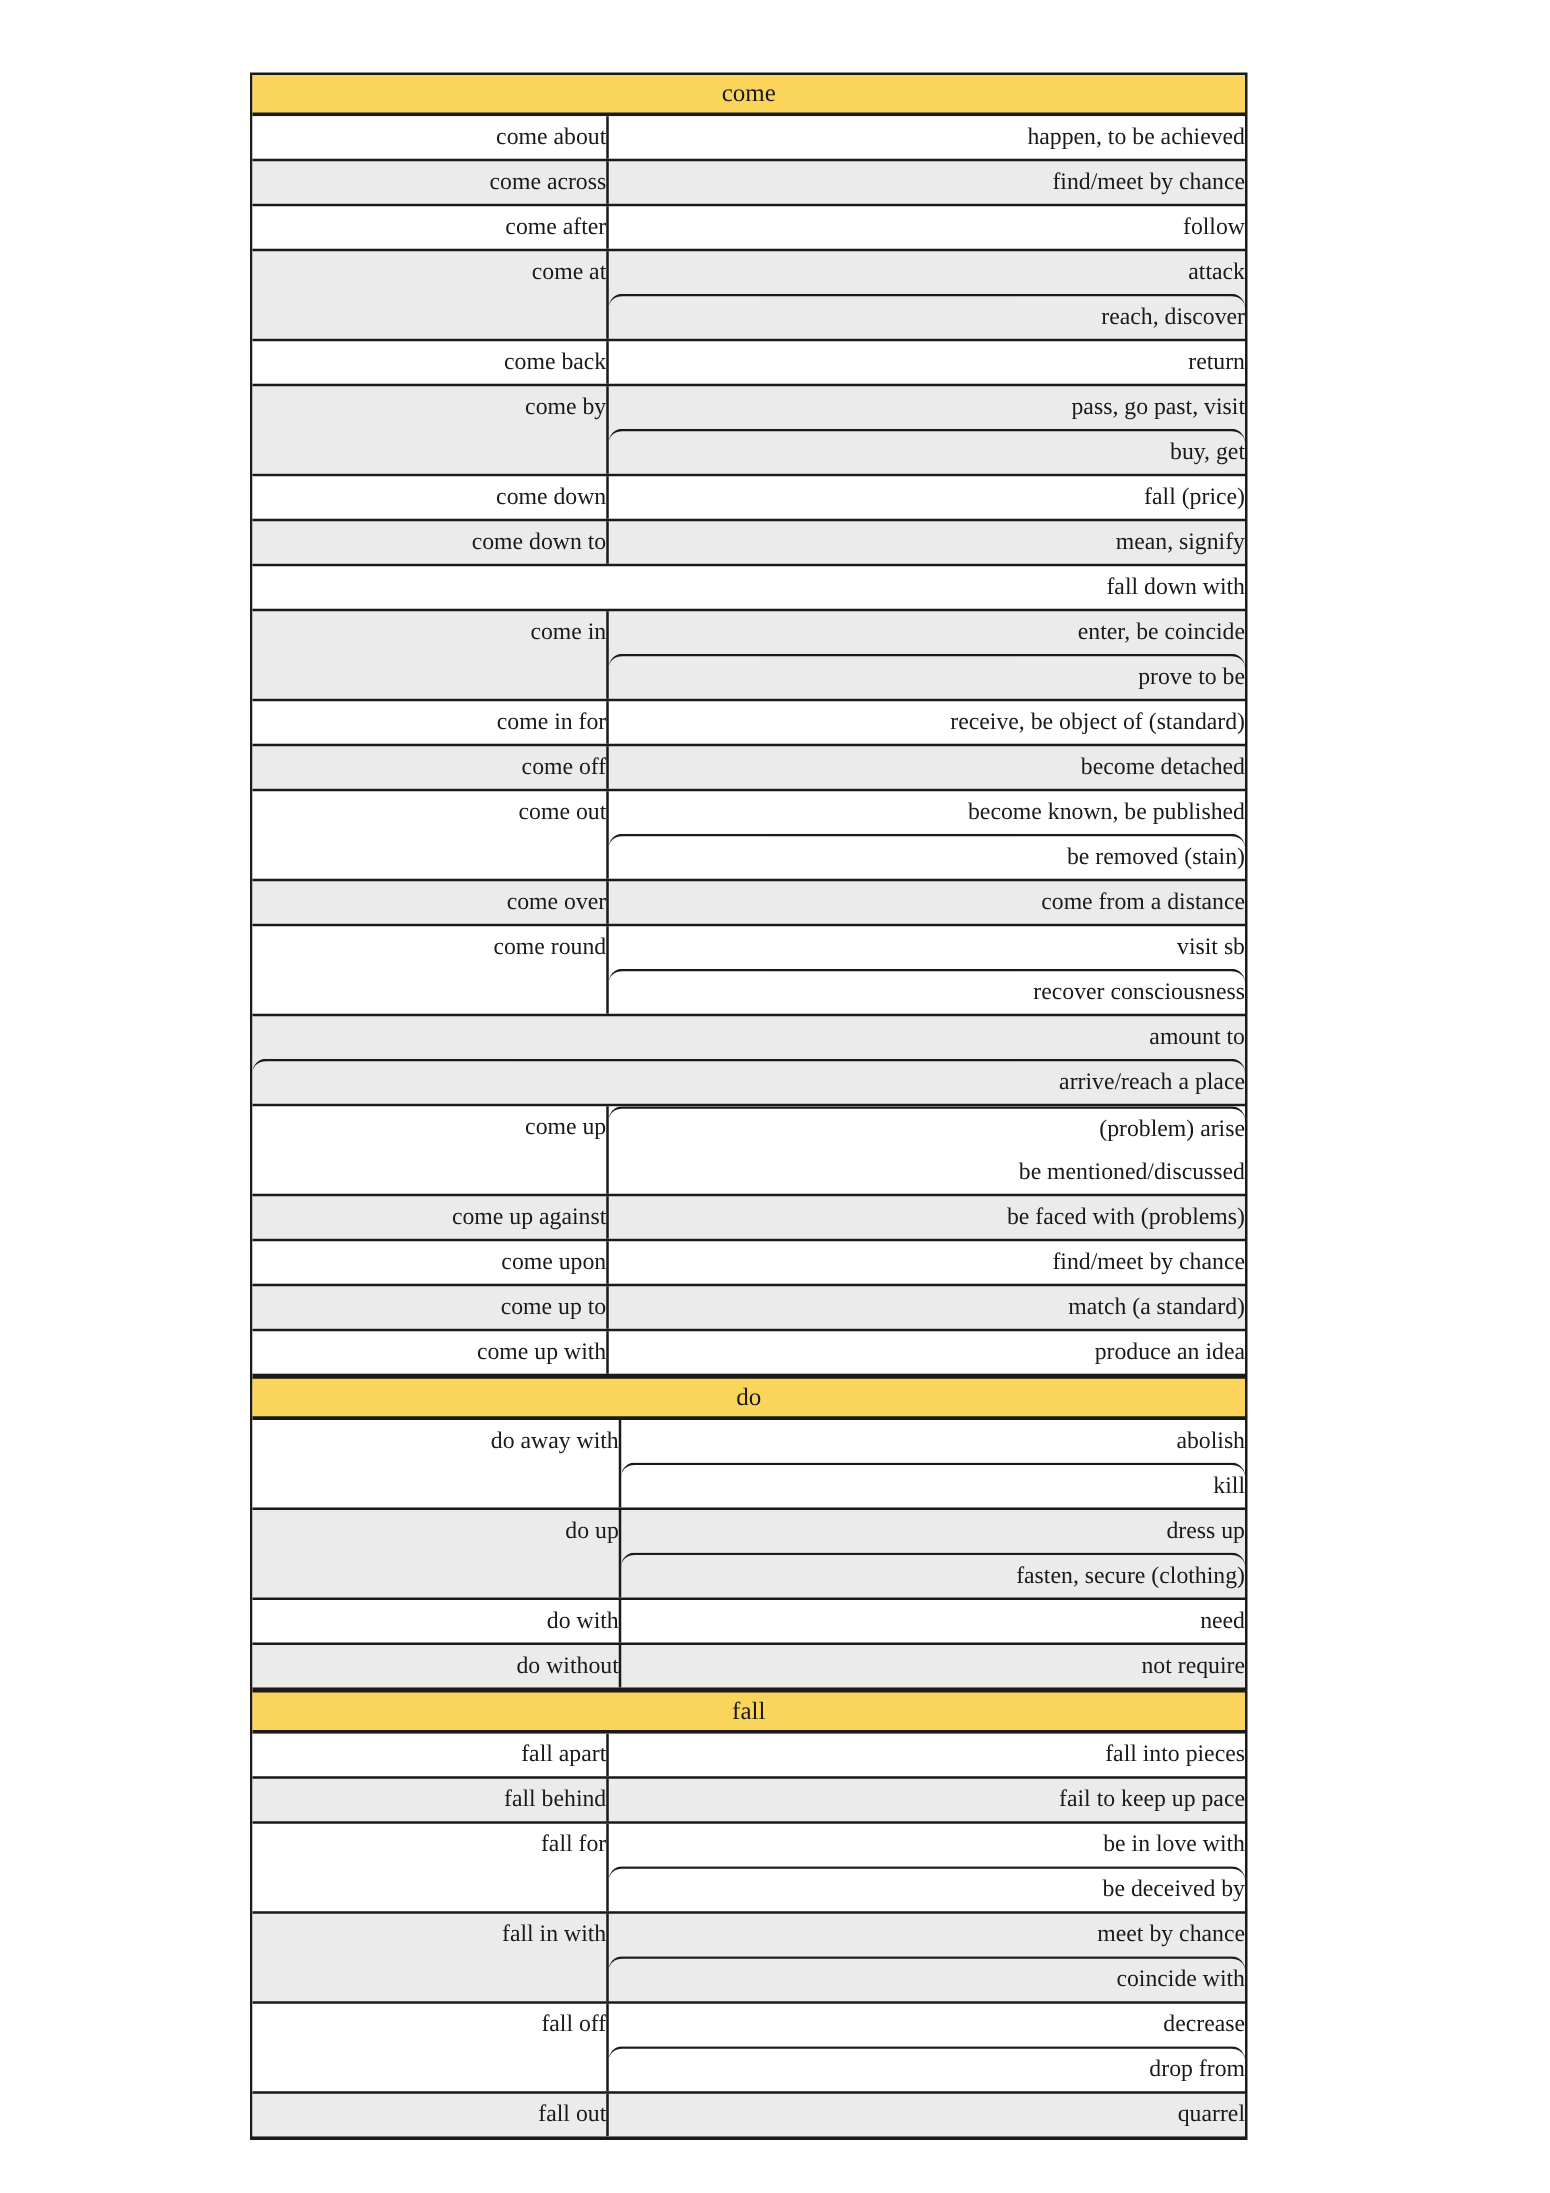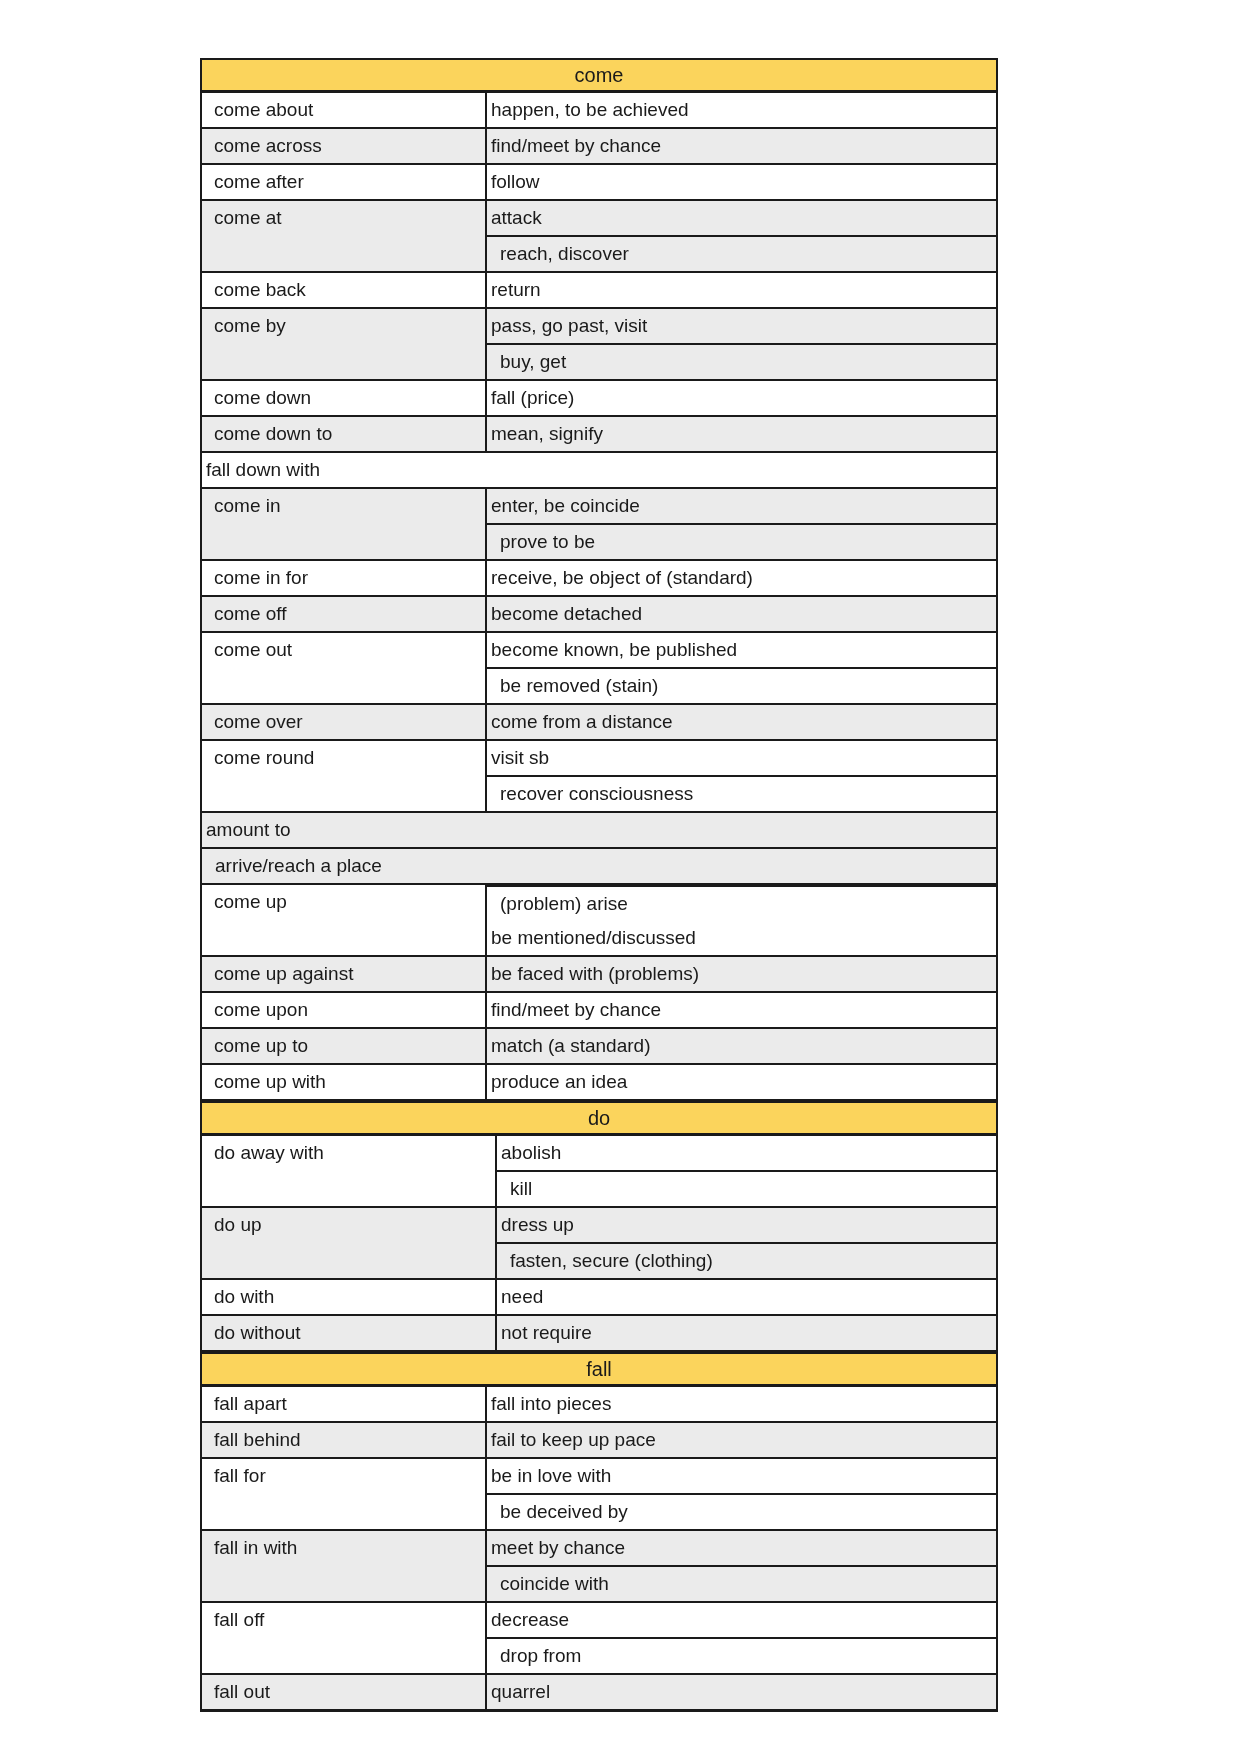--- a/index.html
+++ b/index.html
@@ -1,21 +1,21 @@
 <!DOCTYPE html>
 <html style="--header-bg: #FBD45C; --alt-bg: #EBEBEB; --border: #1A1A1A; --text: #1A1A1A;"><head>
 <meta charset="utf-8">
 <style>
   html, body { margin: 0; padding: 0; background: #ffffff; }
   .doc-page {
     position: relative;
     width: 1240px;
     height: 1754px;
     background: #ffffff;
-    font-family: Liberation Sans, sans-serif;
+    font-family: Liberation Serif, serif;
     color: var(--text, #1a1a1a);
   }
   .phrasal-table {
     position: absolute;
     left: 200px;
     top: 58px;
     width: 798px;
     box-sizing: border-box;
     border: 2px solid var(--border, #1a1a1a);
     border-bottom-width: 3px;
@@ -28,20 +28,21 @@
     font-size: 20px;
     background: var(--header-bg, #FBD45C);
     border-top: 4px solid var(--border, #1a1a1a);
     border-bottom: 3px solid var(--border, #1a1a1a);
   }
   .section:first-of-type .section-header { border-top: 0; }
   .groups .group {
     display: flex;
     border-top: 2px solid var(--border, #1a1a1a);
     background: #ffffff;
+    text-align: right;
   }
   .groups .group:first-child { border-top: 0; }
   .groups .group:nth-child(even) { background: var(--alt-bg, #EBEBEB); }
   .verb-cell {
     width: 285px;
     flex: 0 0 285px;
     box-sizing: border-box;
     border-right: 2px solid var(--border, #1a1a1a);
     padding-left: 12px;
     font-size: 19px;
@@ -54,20 +55,21 @@
     height: 34px;
     line-height: 34px;
     font-size: 19px;
     padding-left: 4px;
     white-space: nowrap;
     overflow: hidden;
   }
   .meaning-row.cont {
     border-top: 2px solid var(--border, #1a1a1a);
     padding-left: 13px;
+    border-radius: 11px;
   }
 </style>
 </head>
 <body>
 
 <div class="doc-page">
   <div class="phrasal-table" id="table-root">
       <section class="section">
     <div class="section-header">
       <span class="section-title">come</span>

